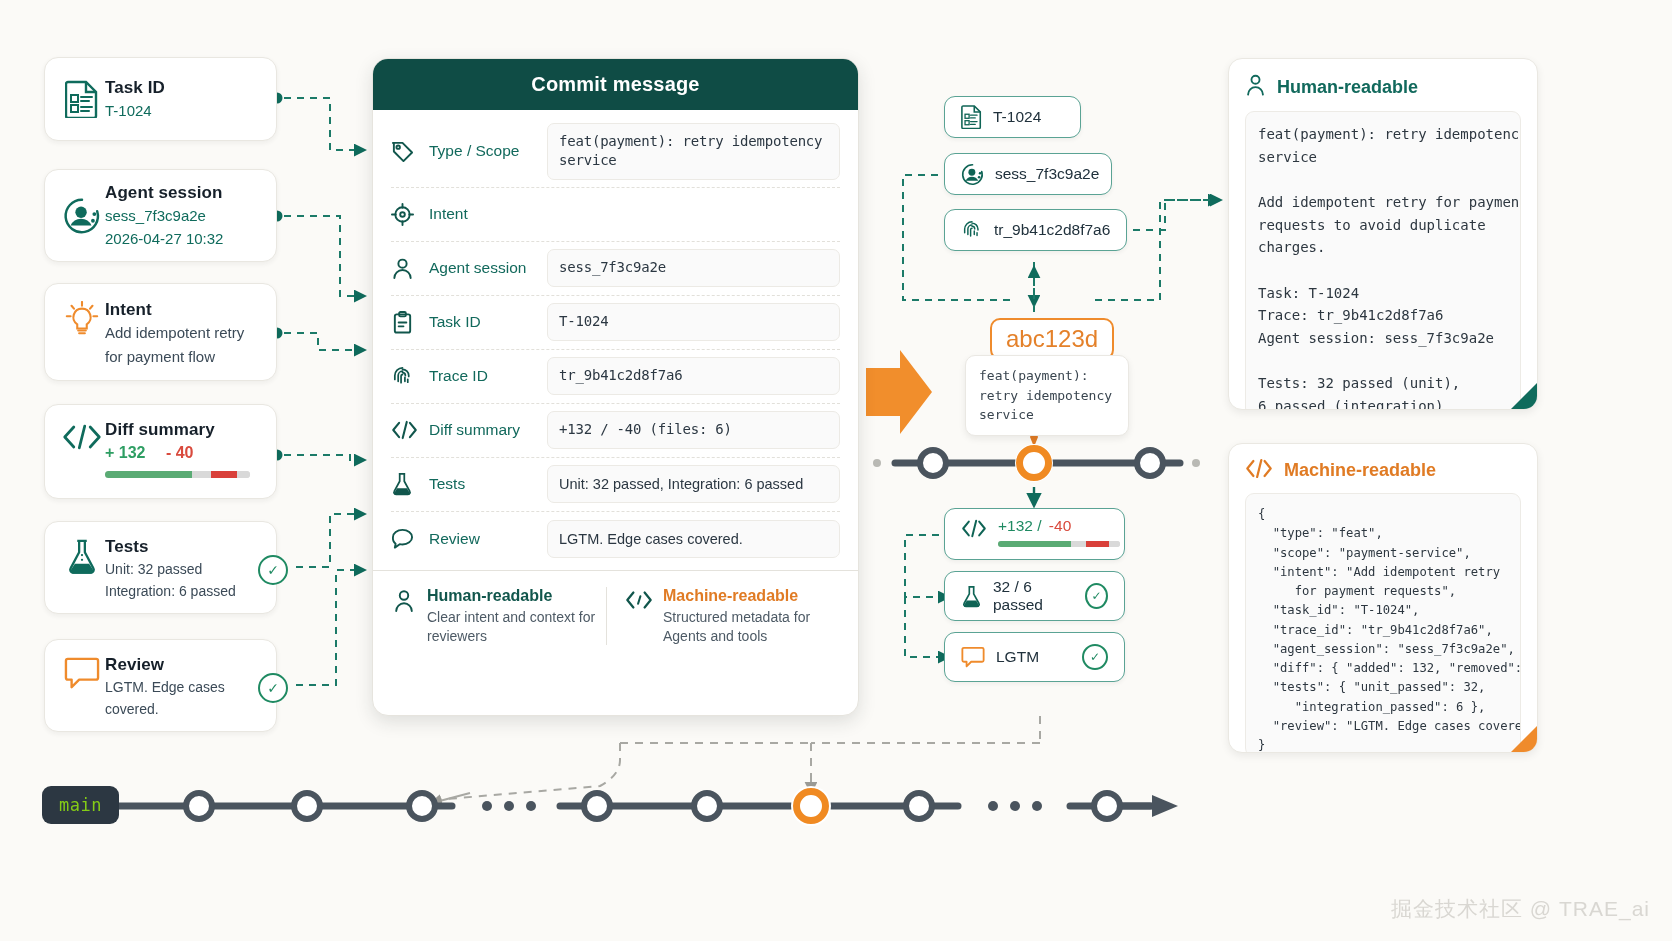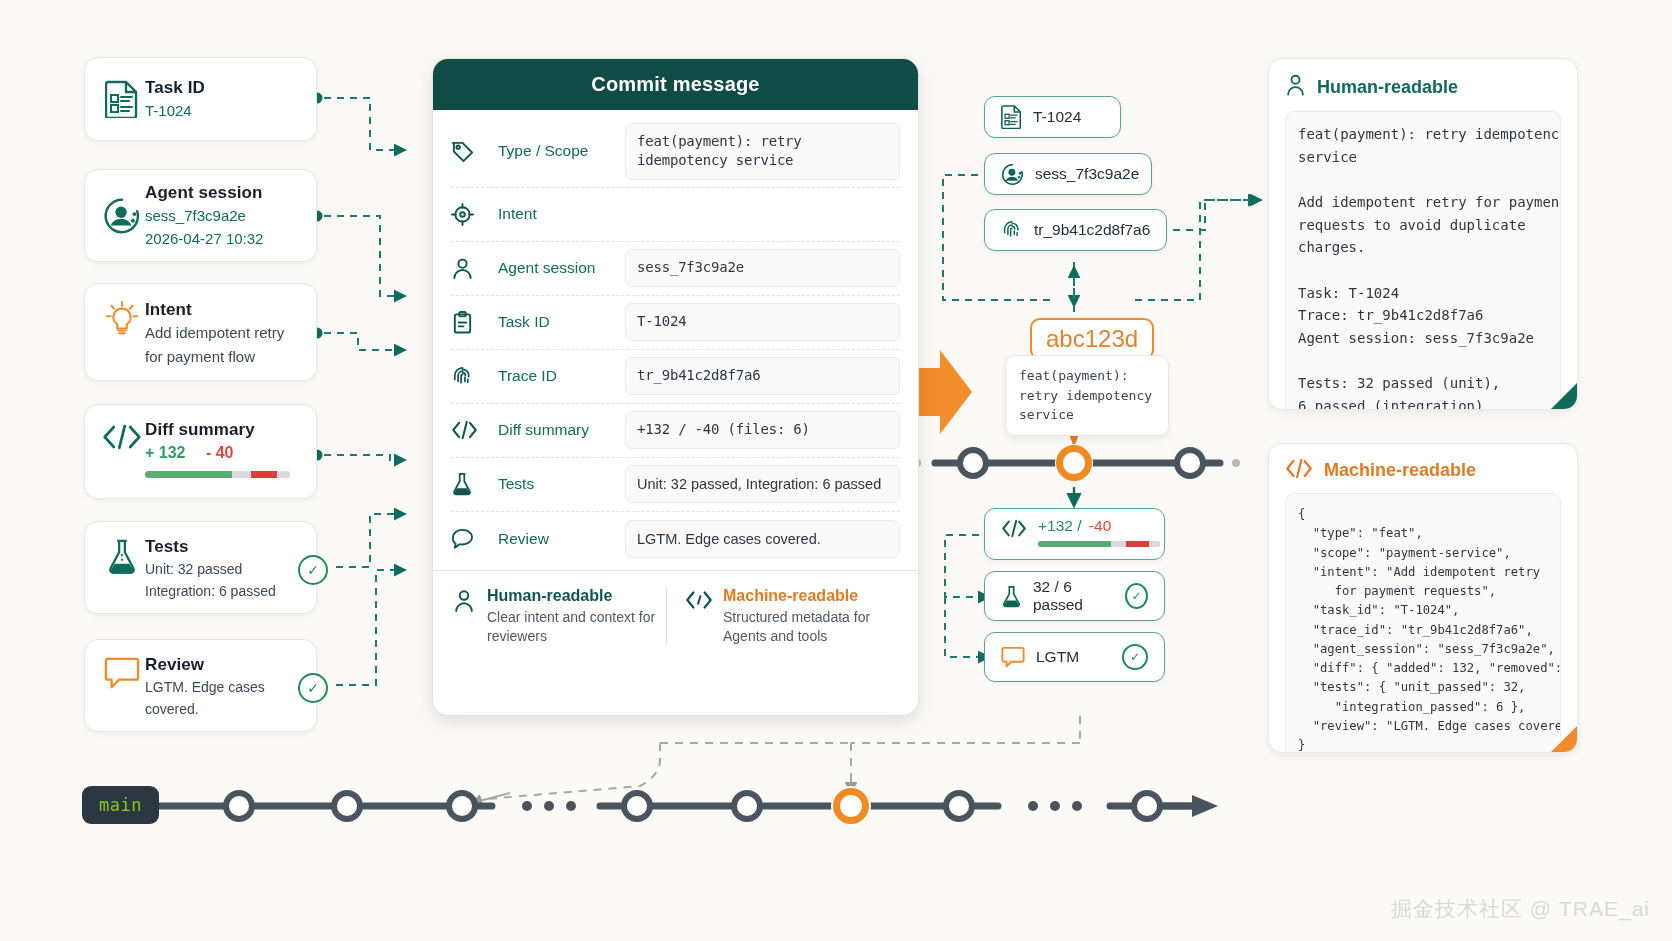--- a/index.html
+++ b/index.html
@@ -5,21 +5,21 @@
   html,body{margin:0;padding:0;}
   body{
     width:1672px;height:941px;
     background:#fbfaf7;
     font-family:"Liberation Sans","DejaVu Sans",sans-serif;
     color:#1f2a33;
     overflow:hidden;
     position:relative;
   }
   .mono{font-family:"DejaVu Sans Mono","Liberation Mono",monospace;}
-  .stage{position:absolute;inset:0;margin-left:40px;}
+  .stage{position:absolute;inset:0;}
 
   
   .lcard{
     position:absolute;left:44px;width:233px;
     background:#ffffff;border:1px solid #e9e7e1;border-radius:14px;
     box-shadow:0 2px 5px rgba(40,40,40,.06);
     display:flex;align-items:center;padding:12px 14px;box-sizing:border-box;
   }
   .lcard .ic{width:46px;flex:0 0 46px;display:flex;align-items:center;justify-content:center;}
   .lcard .tx{flex:1 1 auto;min-width:0;}
@@ -36,30 +36,30 @@
   .difbar .r{background:#d9403a;}
 
   .chk{
     position:absolute;right:-12px;width:26px;height:26px;border-radius:50%;
     border:2px solid #1f8a62;background:#fff;display:flex;align-items:center;justify-content:center;
     color:#1f8a62;font-size:14px;line-height:1;
   }
 
   
   .commit{
-    position:absolute;left:392px;top:58px;width:487px;height:658px;
+    position:absolute;left:372px;top:58px;width:487px;height:658px;
     background:#fff;border-radius:16px;box-shadow:0 6px 18px rgba(30,40,40,.13);
     overflow:hidden;border:1px solid #e6e4de;box-sizing:border-box;
   }
   .commit-hd{
     height:51px;background:#0f4c45;color:#fff;display:flex;align-items:center;justify-content:center;
     font-size:20px;font-weight:bold;letter-spacing:.2px;
   }
   .rows{padding:6px 18px 0 18px;}
-  .row{display:flex;align-items:center;border-bottom:1px dashed #e2e0da;min-height:54px;padding:7px 0;box-sizing:border-box;gap:9px;}
+  .row{display:flex;align-items:center;border-bottom:1px dashed #e2e0da;min-height:54px;padding:7px 0;box-sizing:border-box;}
   .row:last-child{border-bottom:none;}
   .row .ric{width:38px;flex:0 0 38px;display:flex;align-items:center;justify-content:flex-start;color:#11564c;}
   .row .rlbl{width:118px;flex:0 0 118px;font-size:15.5px;color:#12695c;font-weight:500;}
   .row .rval{
     flex:1 1 auto;background:#fafafa;border:1px solid #eceae5;border-radius:7px;
     padding:8px 11px;font-size:14.5px;color:#2b3742;line-height:1.38;box-sizing:border-box;min-height:36px;
     display:flex;align-items:center;
   }
   .row .rval.mono{font-size:14px;letter-spacing:-.2px;}
 

